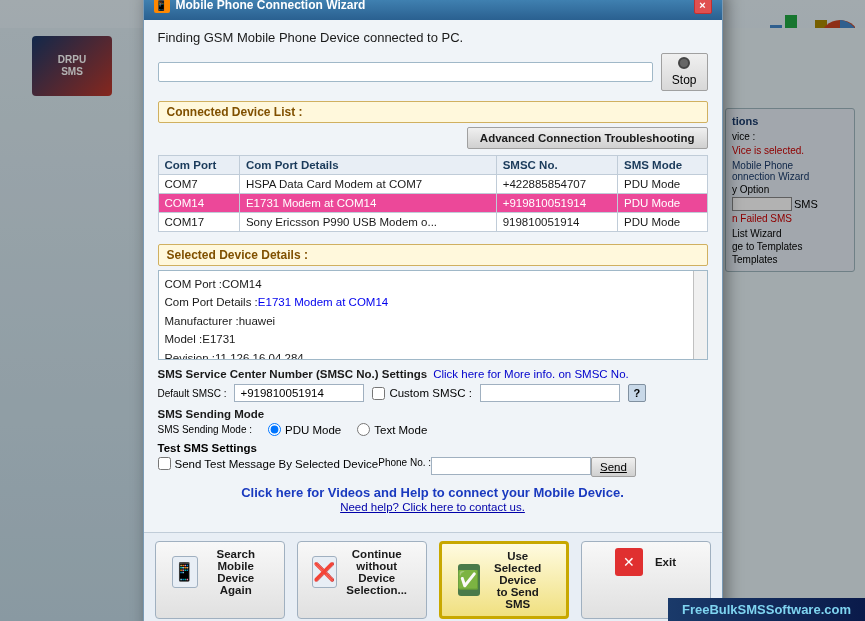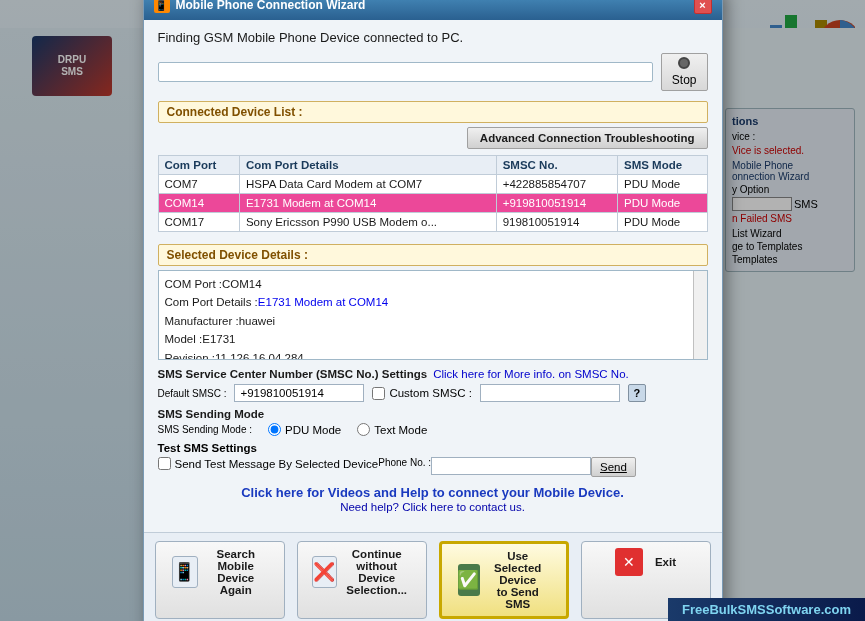--- a/index.html
+++ b/index.html
@@ -398,20 +398,21 @@
       color: #1a3abf;
       font-size: 13px;
       font-weight: bold;
       cursor: pointer;
     }
 
     .help-link {
       color: #0000aa;
       font-size: 11.5px;
       cursor: pointer;
+      text-decoration: underline;
     }
 
     
     .modal-buttons {
       display: flex;
       justify-content: center;
       gap: 12px;
       padding: 8px 14px 12px;
       background: #e8eef5;
       border-top: 1px solid #c0ccd8;

